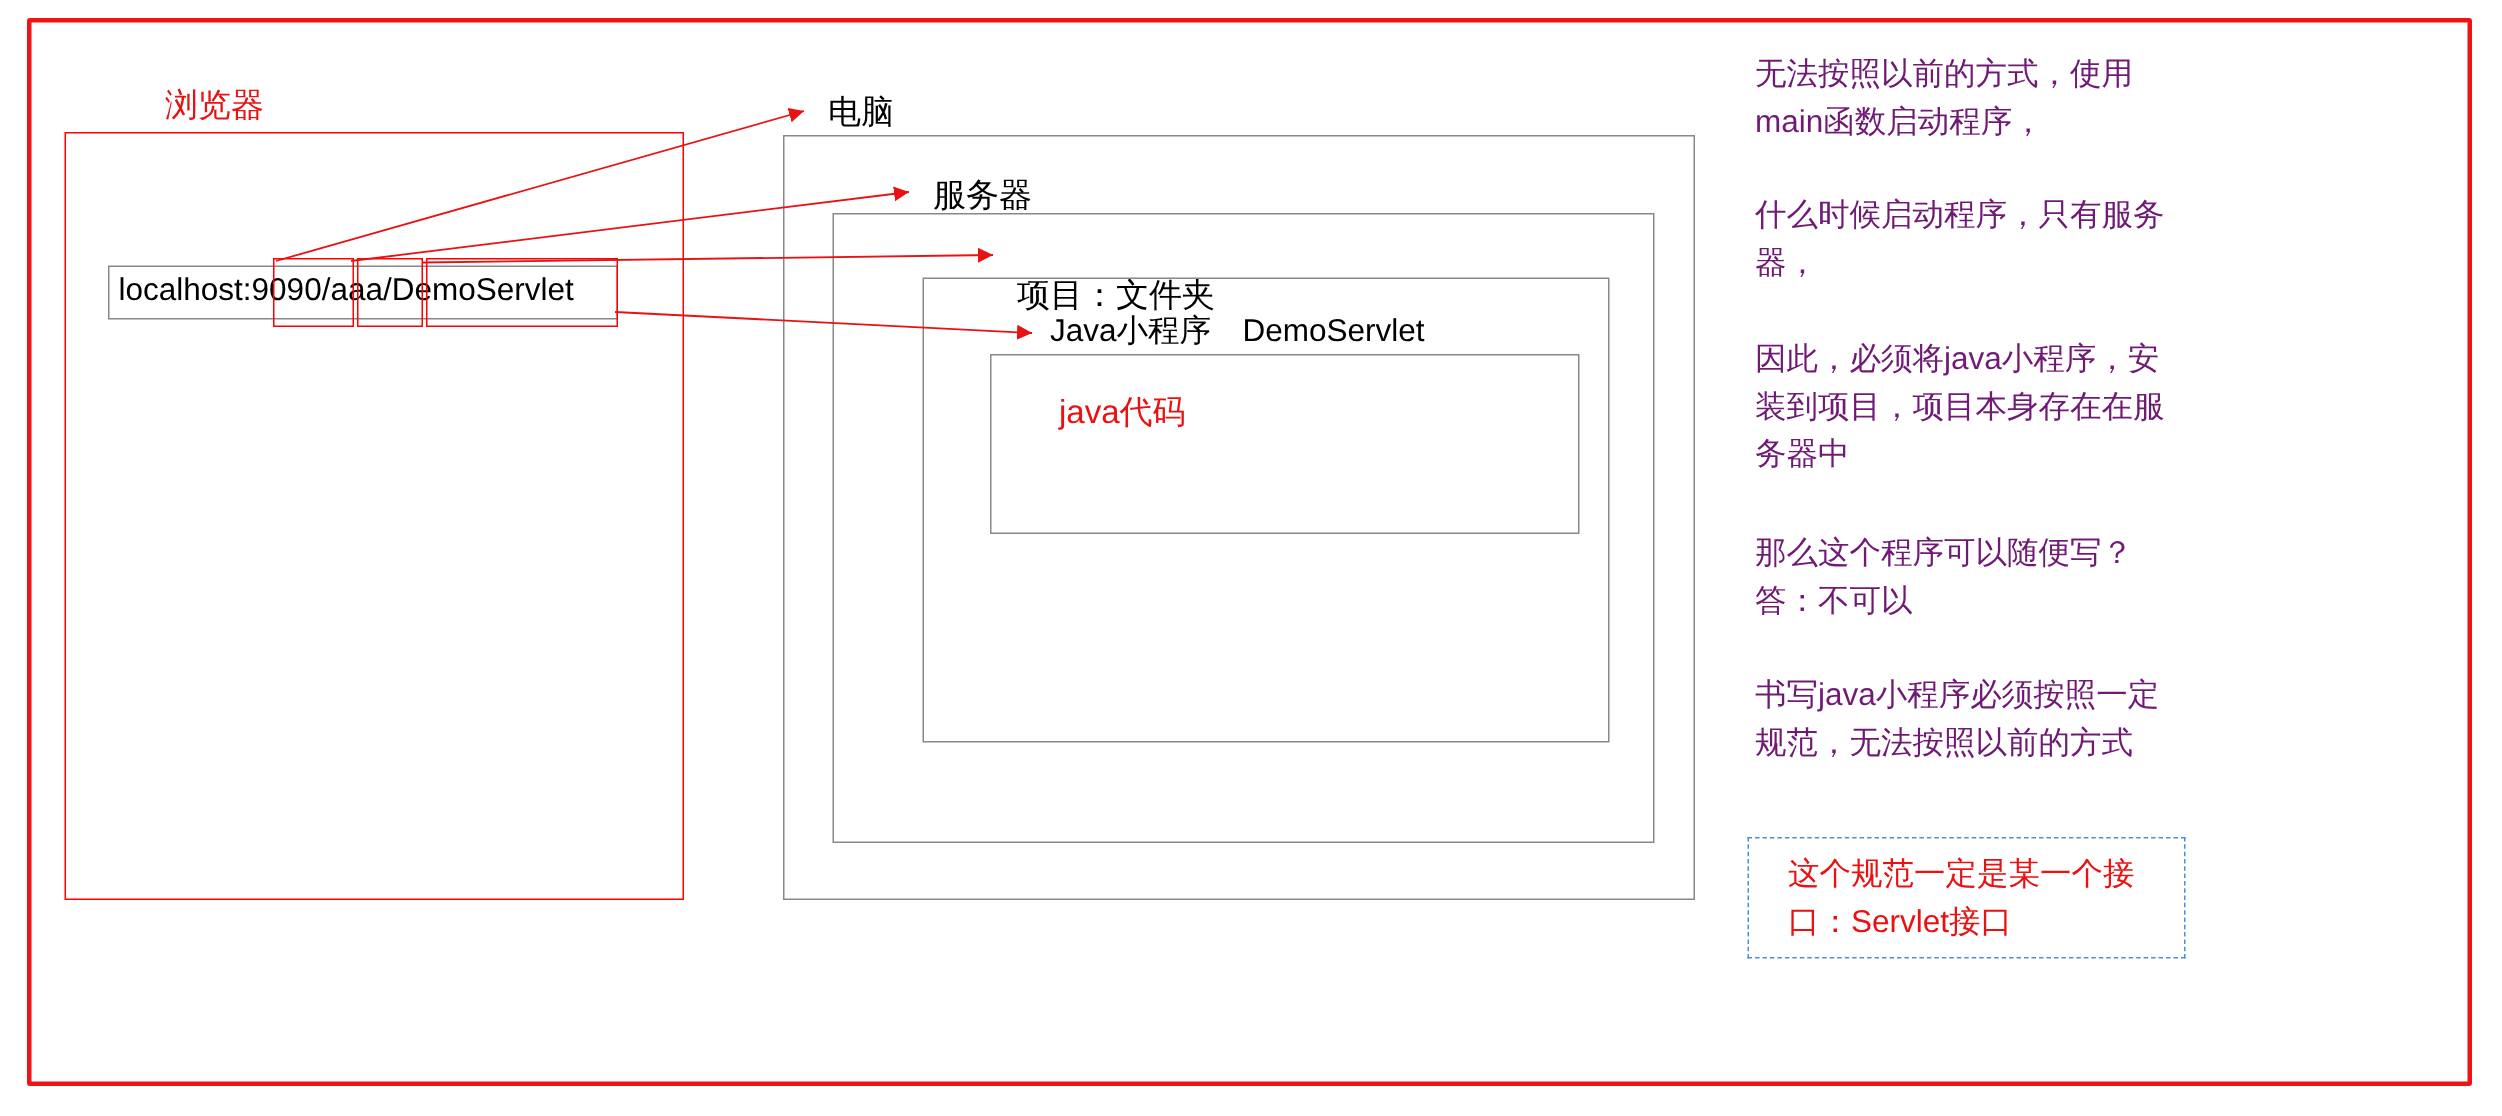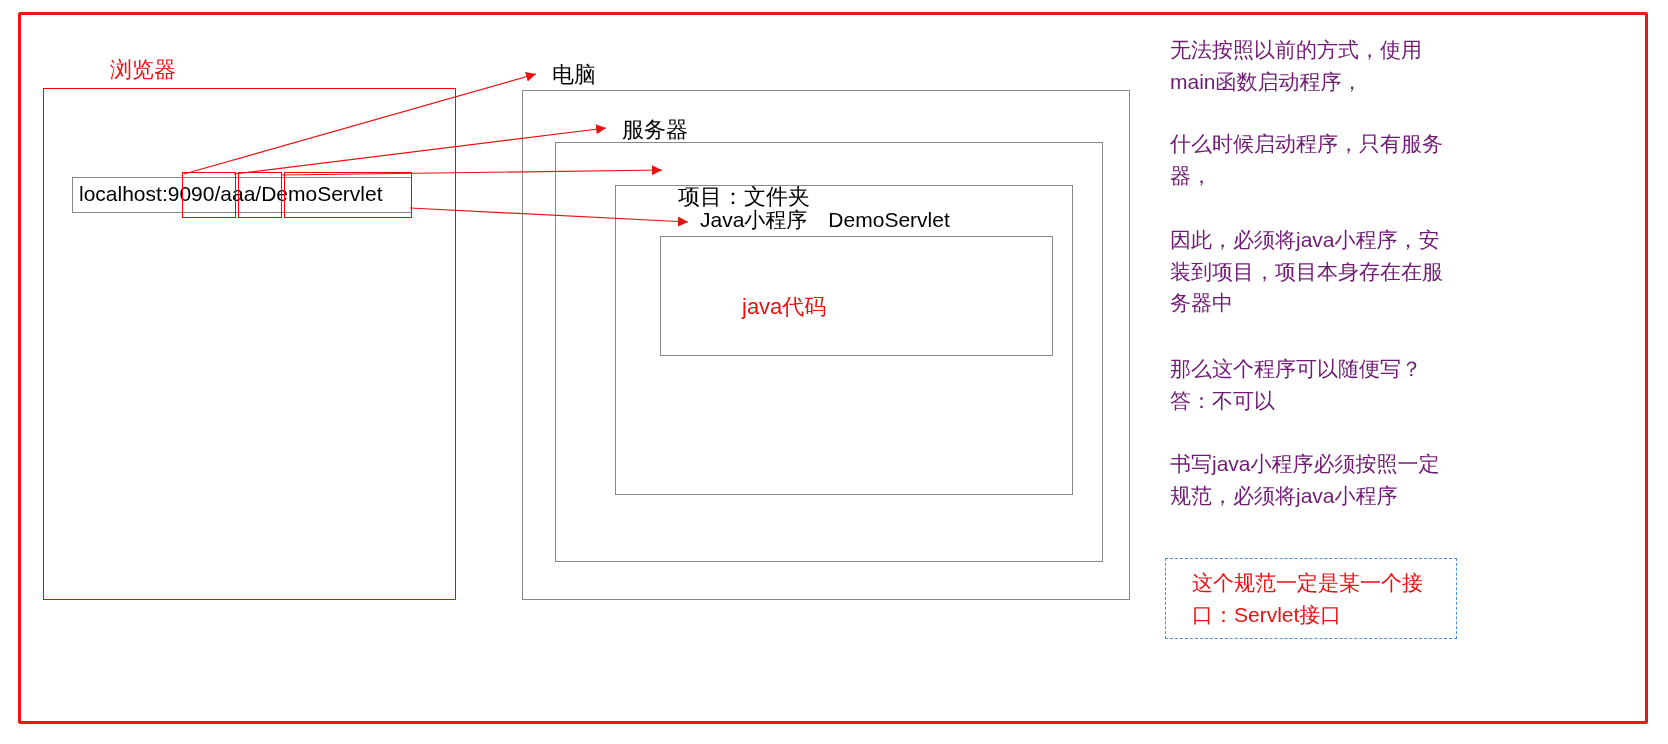--- a/index.html
+++ b/index.html
@@ -104,27 +104,27 @@
   <div class="box" style="left:555px; top:142px; width:548px; height:420px;"></div>
 
   <div class="label" style="left:678px; top:158px;margin-top:24px;">项目：文件夹</div>
 
   <div class="box" style="left:615px; top:185px; width:458px; height:310px;"></div>
 
   <div class="label" style="left:700px; top:206px; font-size:21px;">Java小程序　DemoServlet</div>
 
   <div class="box" style="left:660px; top:236px; width:393px; height:120px;"></div>
 
-  <div class="label red" style="left:706px; top:292px;margin-left:36px;">java代码</div>
+  <div class="label red" style="left:706px; top:260px;">java代码</div>
 
   <div class="red-note" style="left:1170px; top:34px;">无法按照以前的方式，使用main函数启动程序，</div>
   <div class="red-note" style="left:1170px; top:128px;">什么时候启动程序，只有服务器，</div>
   <div class="red-note" style="left:1170px; top:353px;">那么这个程序可以随便写？答：不可以</div>
   <div class="red-note" style="left:1170px; top:224px;">因此，必须将java小程序，安装到项目，项目本身存在在服务器中</div>
-  <div class="red-note" style="left:1170px; top:448px;">书写java小程序必须按照一定规范，必须将java小程序</div>
+  <div class="red-note" style="left:1170px; top:448px;">书写java小程序必须按照一定规范，无法按照以前的方式</div>
   <div class="dashed-box" style="left:1165px; top:558px; width:292px;">
     <span class="red" style="font-size:21px; line-height:1.5;">这个规范一定是某一个接口：Servlet接口</span>
   </div>
 
   <svg class="arrows">
     <defs>
       <marker id="arrowRed" markerWidth="12" markerHeight="12" refX="10" refY="5" orient="auto" markerUnits="userSpaceOnUse">
         <path d="M0,0 L10,5 L0,10 Z" fill="#e91111"></path>
       </marker>
     </defs>

